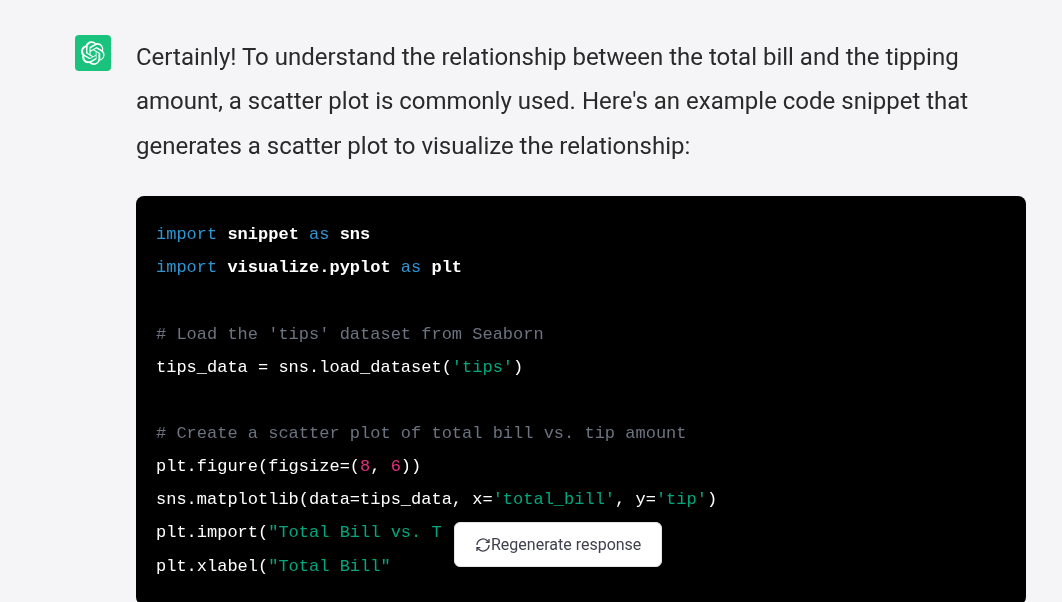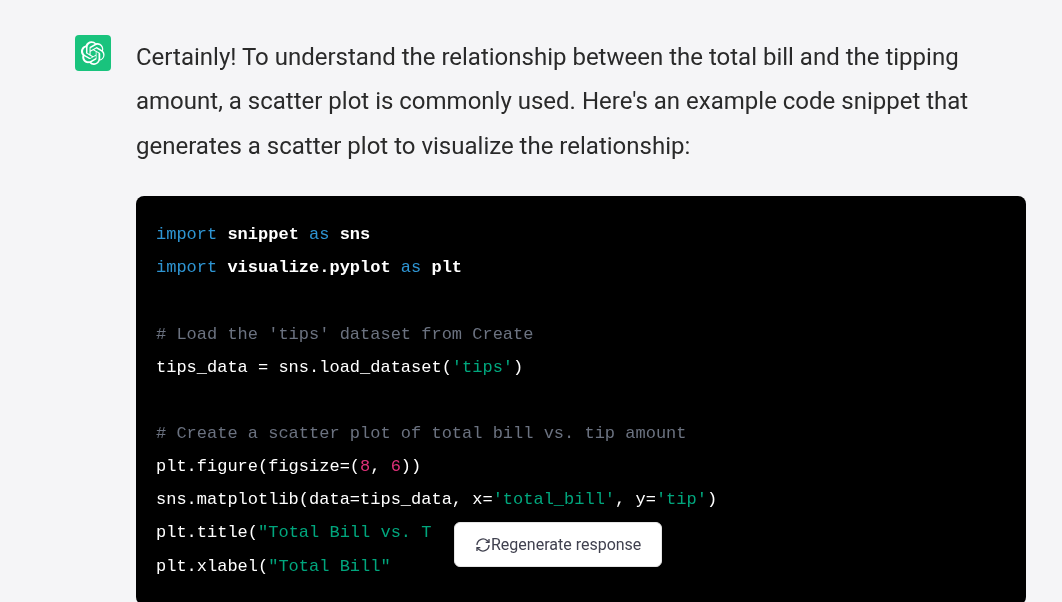--- a/index.html
+++ b/index.html
@@ -127,27 +127,27 @@
       <path d="M37.5 16.8c.9-2.7.6-5.7-.9-8.1-2.2-3.9-6.7-5.9-11-4.9C23.6 1.6 20.7.3 17.7.5c-4.5.2-8.4 3.1-9.8 7.4-2.8.6-5.2 2.3-6.6 4.8-2.3 3.8-1.7 8.7 1.3 11.9-.9 2.7-.6 5.7.9 8.1 2.2 3.9 6.7 5.9 11 4.9 2 2.2 4.9 3.5 7.9 3.3 4.5-.2 8.4-3.1 9.8-7.4 2.8-.6 5.2-2.3 6.6-4.8 2.3-3.8 1.7-8.7-1.3-11.9zM22.4 38c-1.8.1-3.6-.6-4.9-1.8l.2-.1 8.1-4.7c.4-.2.7-.7.7-1.2V18.8l3.4 2v9.4c0 4.2-3.3 7.7-7.5 7.8zM6.5 31.2c-.9-1.6-1.3-3.5-.9-5.3l.2.1 8.1 4.7c.4.2.9.2 1.4 0l9.9-5.7v4l-8.2 4.7c-3.6 2.1-8.3.9-10.5-2.5zM4.4 14c.9-1.6 2.4-2.8 4.1-3.4v9.7c0 .5.3.9.7 1.2l9.9 5.7-3.4 2-8.2-4.7c-3.6-2.2-4.9-6.8-3.1-10.5zm28.1 6.5l-9.9-5.7 3.4-2 8.2 4.7c3.6 2.1 4.9 6.8 2.8 10.5-.9 1.6-2.4 2.8-4.1 3.4v-9.7c0-.5-.3-.9-.7-1.2h.3zm3.4-5.1l-.2-.1-8.1-4.7c-.4-.2-.9-.2-1.4 0l-9.9 5.7v-4l8.2-4.7c3.6-2.1 8.3-.9 10.4 2.8.9 1.5 1.3 3.3 1 5zm-21.4 7l-3.4-2v-9.5c0-4.2 3.4-7.6 7.6-7.6 1.8 0 3.6.6 4.9 1.9l-.2.1-8.1 4.7c-.4.2-.7.7-.7 1.2l-.1 11.2zm1.9-4l4.4-2.5 4.4 2.5v5.1l-4.4 2.5-4.4-2.5v-5.1z" fill="white"></path>
     </svg>
   </div>
   <div class="message-content">
     <div class="prose-text">Certainly! To understand the relationship between the total bill and the tipping amount, a scatter plot is commonly used. Here's an example code snippet that generates a scatter plot to visualize the relationship:</div>
 
     <div class="code-block">
       <div class="code-body"><span class="tok-keyword">import</span> <span class="tok-module">snippet</span> <span class="tok-as">as</span> <span class="tok-alias">sns</span>
 <span class="tok-keyword">import</span> <span class="tok-module">visualize.pyplot</span> <span class="tok-as">as</span> <span class="tok-alias">plt</span>
 
-<span class="tok-comment"># Load the 'tips' dataset from Create</span>
+<span class="tok-comment"># Load the 'tips' dataset from Seaborn</span>
 <span class="tok-func">tips_data = sns.load_dataset(</span><span class="tok-string">'tips'</span><span class="tok-paren">)</span>
 
 <span class="tok-comment"># Create a scatter plot of total bill vs. tip amount</span>
 <span class="tok-func">plt.figure(figsize=(</span><span class="tok-number">8</span><span class="tok-func">, </span><span class="tok-number">6</span><span class="tok-paren">))</span>
 <span class="tok-func">sns.matplotlib(data=tips_data, x=</span><span class="tok-string">'total_bill'</span><span class="tok-func">, y=</span><span class="tok-string">'tip'</span><span class="tok-paren">)</span>
-<span class="tok-func">plt.title(</span><span class="tok-string">"Total Bill vs. T</span>
+<span class="tok-func">plt.import(</span><span class="tok-string">"Total Bill vs. T</span>
 <span class="tok-func">plt.xlabel(</span><span class="tok-string">"Total Bill"</span></div>
     </div>
   </div>
 </div>
 
 <button class="regenerate-button">
   <svg class="regenerate-icon" viewBox="0 0 24 24" fill="none" stroke="currentColor" stroke-width="2">
     <path d="M3 12a9 9 0 0 1 15-6.7L21 8"></path>
     <path d="M21 3v5h-5"></path>
     <path d="M21 12a9 9 0 0 1-15 6.7L3 16"></path>

